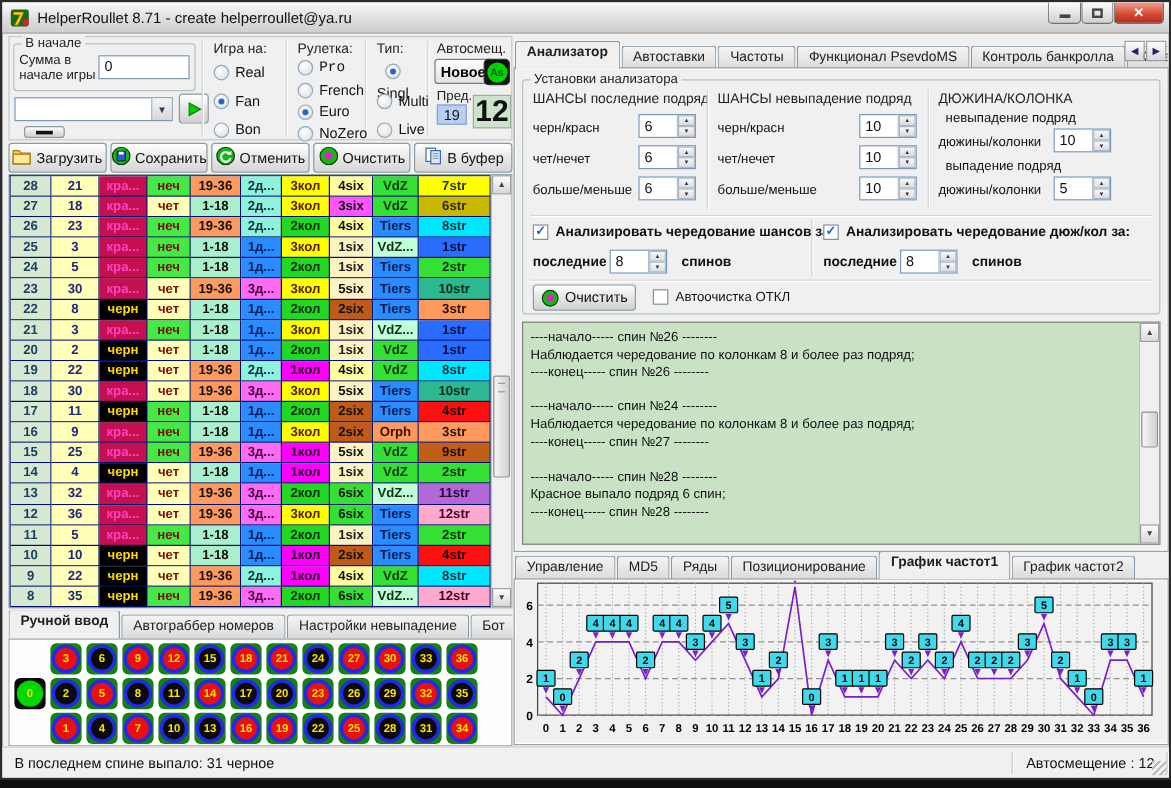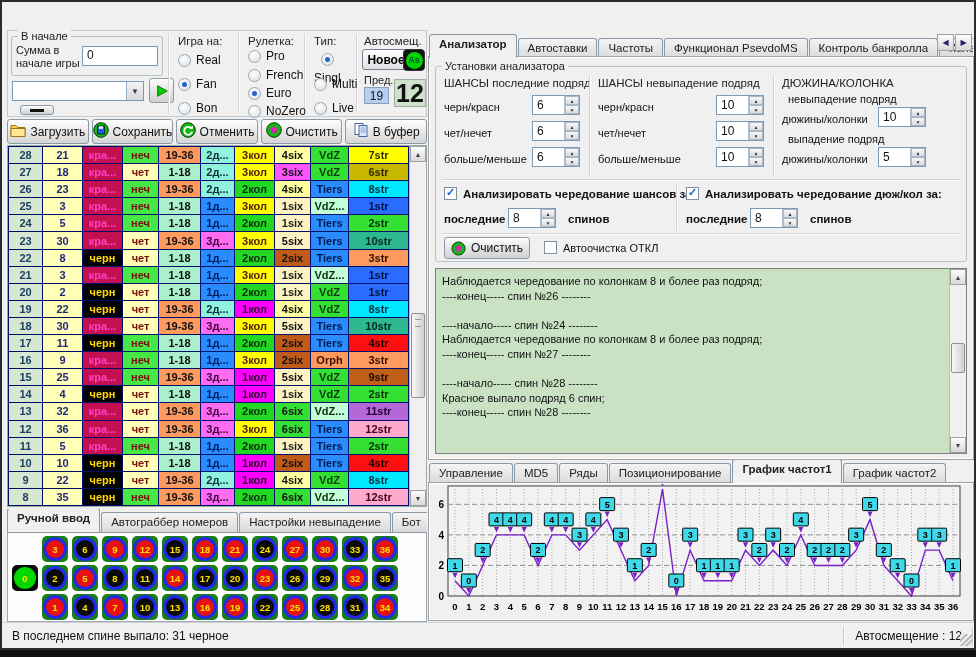--- a/index.html
+++ b/index.html
@@ -96,20 +96,37 @@
   .statusbar { position:absolute; left:0; bottom:0; width:972px; height:26px; background:#f0f0f0; border-top:1px solid #d0d0d0; display:flex; align-items:center; font-size:12px; color:#111; }
   .sb-panel { padding:0 10px; height:100%; display:flex; align-items:center; }
   .sb-sep { width:2px; height:18px; border-left:1px solid #c8c8c8; border-right:1px solid #ffffff; }
   .grip { position:absolute; right:2px; bottom:2px; width:12px; height:12px; background:repeating-linear-gradient(135deg,#bbb 0 2px,transparent 2px 4px); }
 </style>
 </head>
 <body>
 
 <div class="window">
 
+  <div class="titlebar">
+    <svg class="app-icon" viewBox="0 0 18 16">
+      <rect x="1" y="1" width="15" height="14" rx="2" fill="#1a6a1a"></rect>
+      <path d="M3 3h9l-5 11h-3l4.5-8.5H3z" fill="#ffd400" stroke="#7a5a00" stroke-width="0.6"></path>
+      <circle cx="13.5" cy="11.5" r="2.5" fill="#e82020"></circle>
+    </svg>
+    <span class="title-text">HelperRoullet 8.71 - create helperroullet@ya.ru</span>
+    <div class="winbtns">
+      <div class="wbtn min">
+          <div class="minbar"></div>
+        </div>
+      <div class="wbtn max">
+          <div class="maxbox"></div>
+        </div>
+      <div class="wbtn close">✕</div>
+    </div>
+  </div>
 
   <div class="left-panel">
 
     <div class="top-controls">
 
       <div class="fs" style="left:3px;top:5px;width:152px;height:40px;">
         <span class="fs-legend">В начале</span>
       </div>
       <div class="small-label" style="position:absolute;left:8px;top:13px;">Сумма в</div>
       <div class="small-label" style="position:absolute;left:8px;top:26px;">начале игры</div>
@@ -155,21 +172,21 @@
           <span>Real</span>
         </div>
         <div class="radio-row" style="left: 170px; top: 46px;">
           <span class="radio sel"></span>
           <span>Fan</span>
         </div>
         <div class="radio-row" style="left: 170px; top: 70px;">
           <span class="radio"></span>
           <span>Bon</span>
         </div>
-        <div class="radio-row" style="left: 240px; top: 18px;">
+        <div class="radio-row" style="left: 240px; top: 18px; font-family: Liberation Mono, monospace;">
           <span class="radio"></span>
           <span>Pro</span>
         </div>
         <div class="radio-row" style="left: 240px; top: 37px;">
           <span class="radio"></span>
           <span>French</span>
         </div>
         <div class="radio-row" style="left: 240px; top: 55px;">
           <span class="radio sel"></span>
           <span>Euro</span>
@@ -831,20 +848,21 @@
           <span>Очистить</span>
         </div>
         <div class="cbrow" style="left:108px;top:174px;">
           <span class="cb"></span>
           <span>Автоочистка ОТКЛ</span>
         </div>
       </div>
 
       <div class="log-area">
         <div class="log-lines">
+            <div>----начало----- спин №26 --------</div>
             <div>Наблюдается чередование по колонкам 8 и более раз подряд;</div>
             <div>----конец----- спин №26 --------</div>
             <div>&nbsp;</div>
             <div>----начало----- спин №24 --------</div>
             <div>Наблюдается чередование по колонкам 8 и более раз подряд;</div>
             <div>----конец----- спин №27 --------</div>
             <div>&nbsp;</div>
             <div>----начало----- спин №28 --------</div>
             <div>Красное выпало подряд 6 спин;</div>
             <div>----конец----- спин №28 --------</div>

